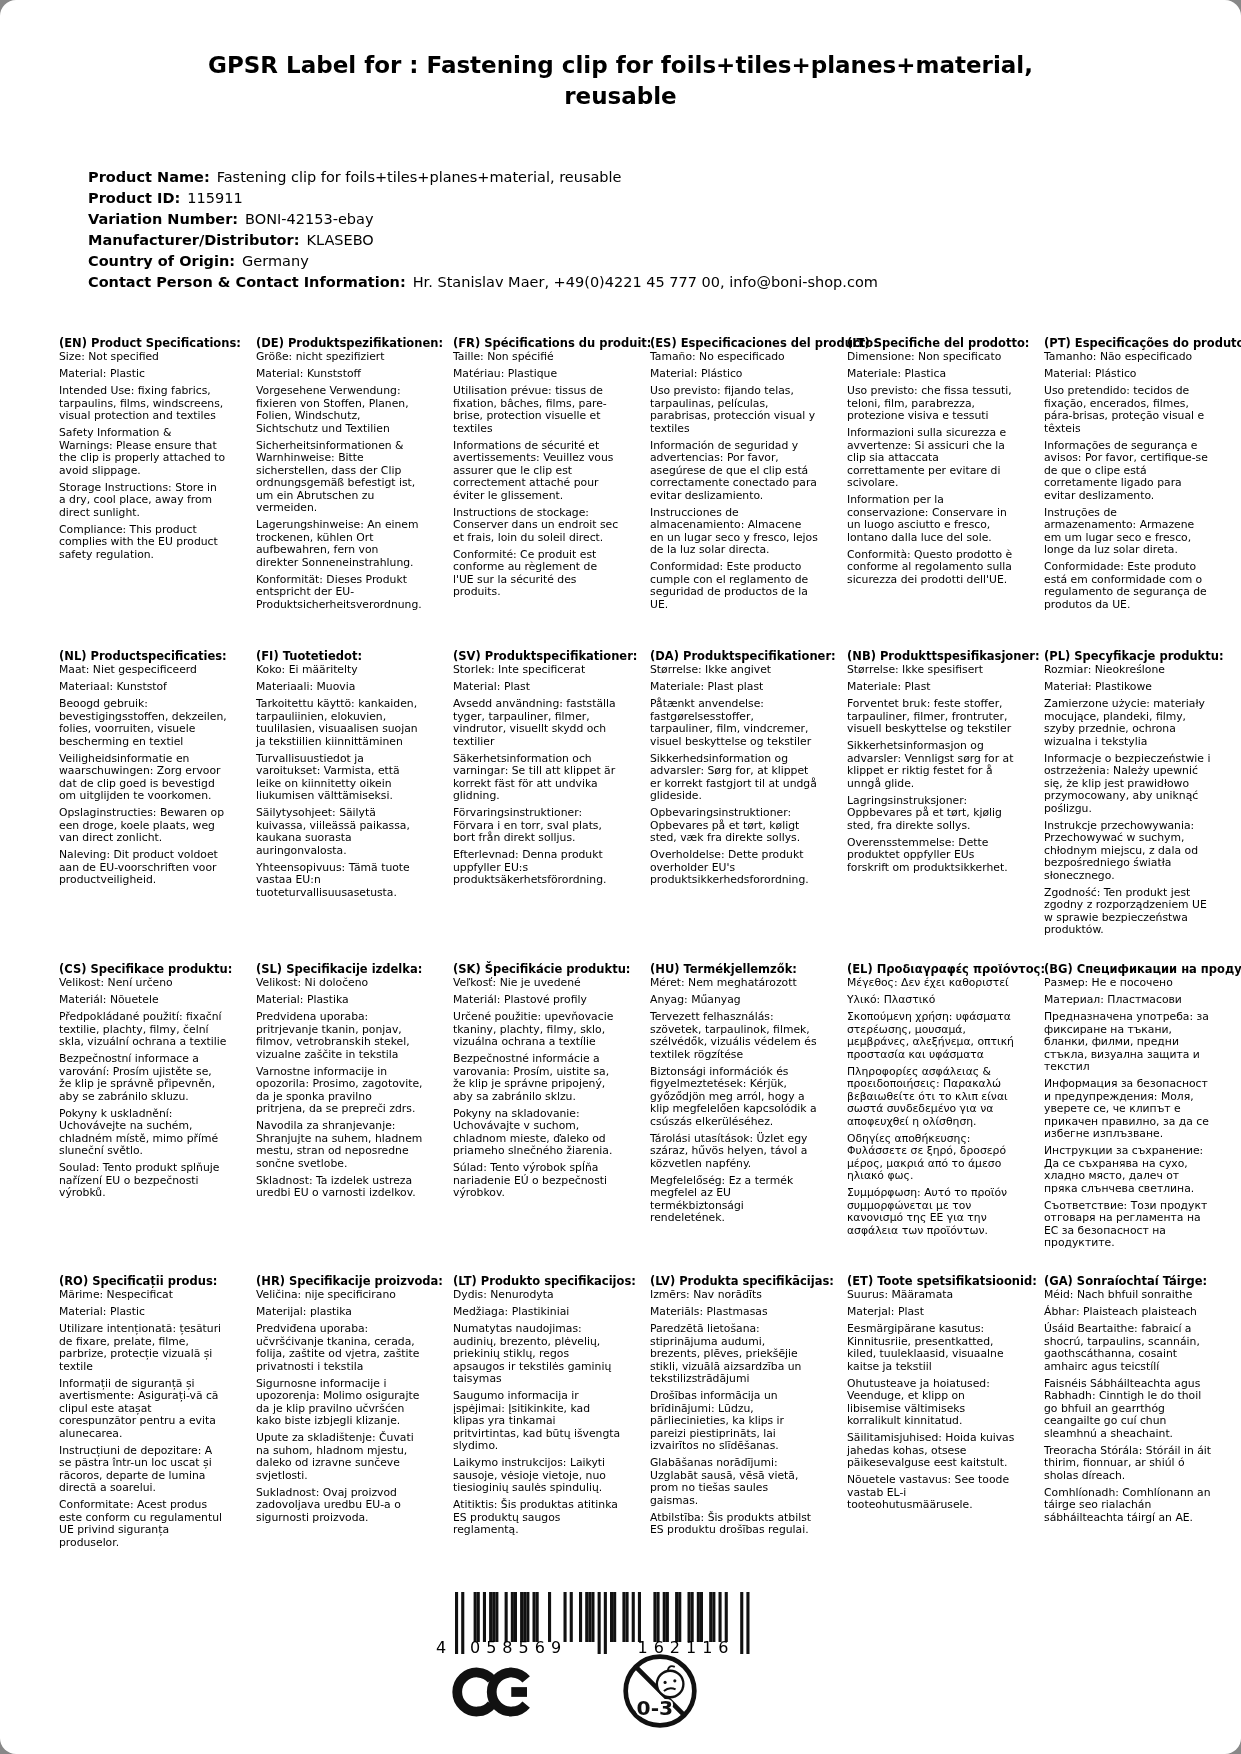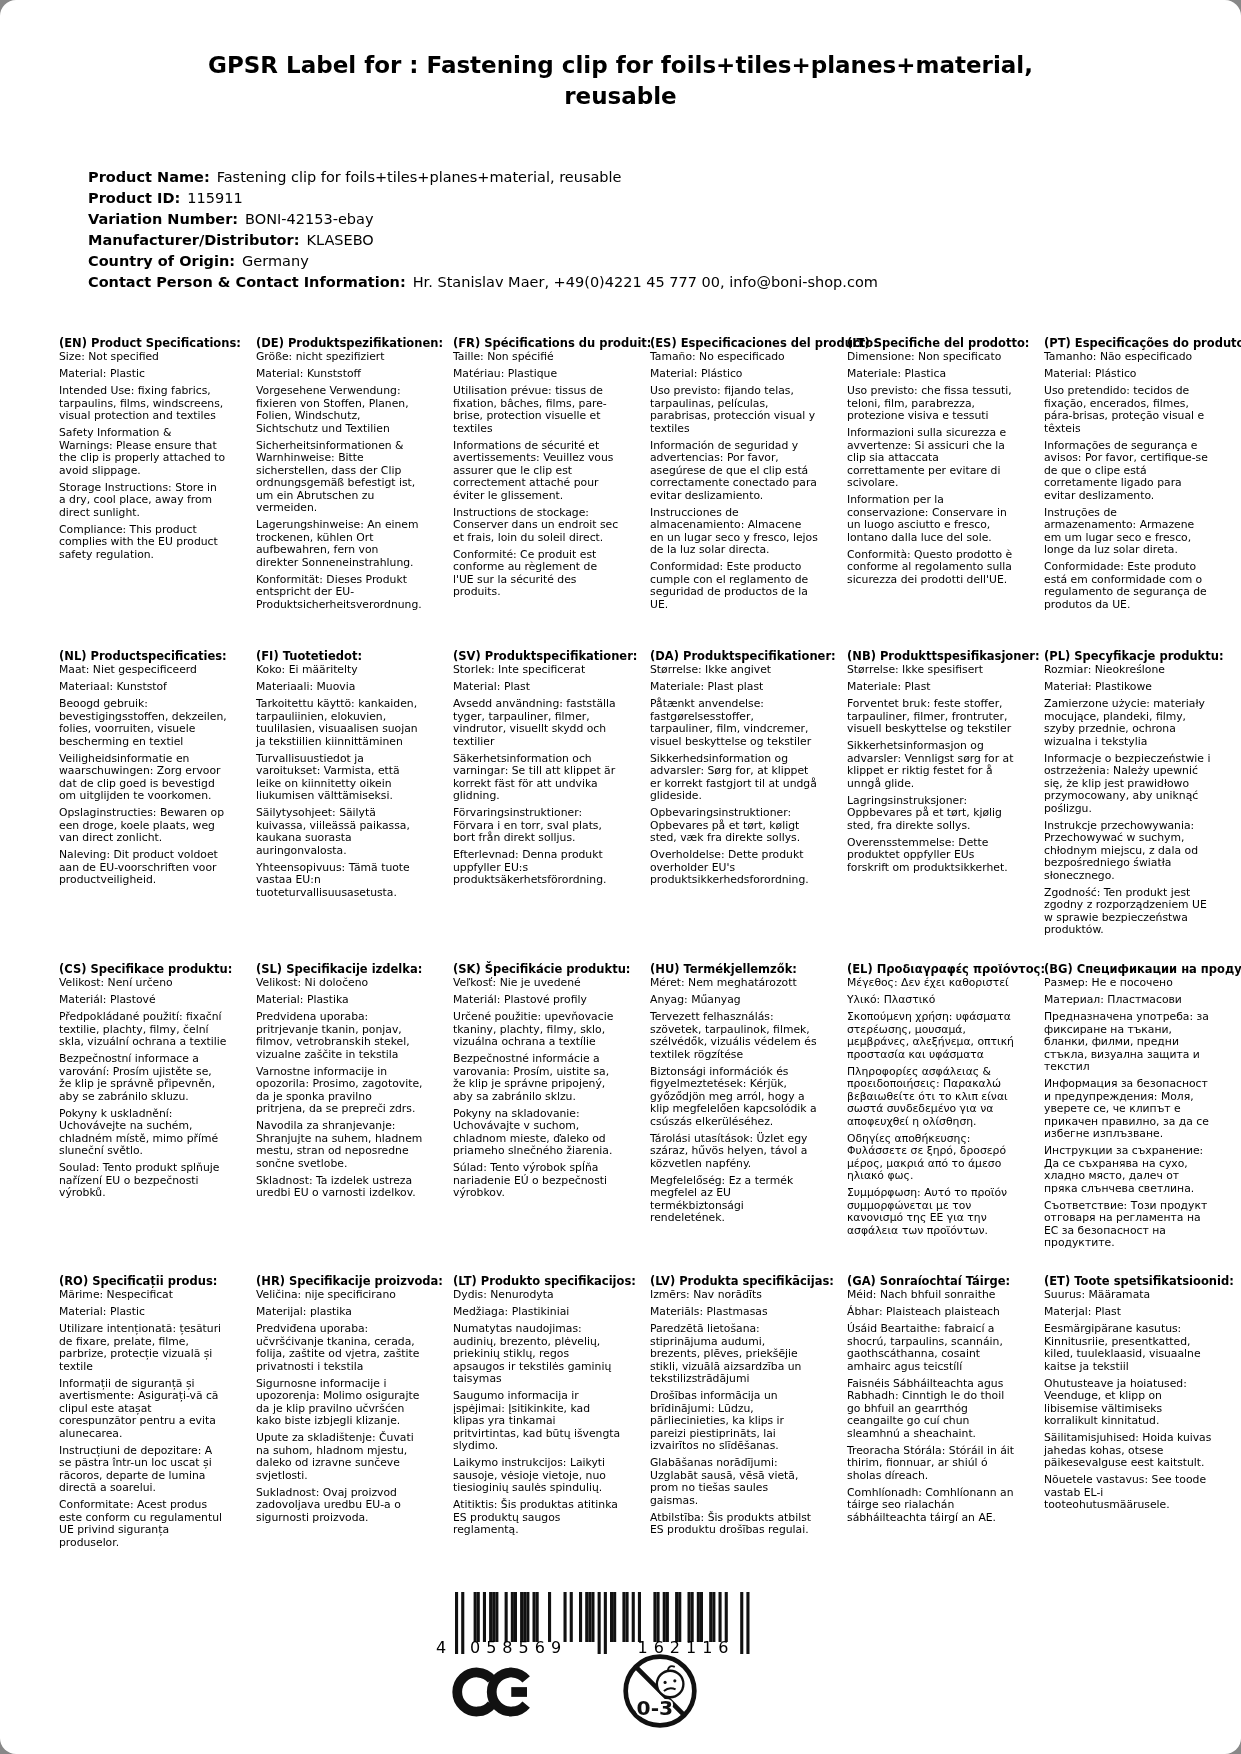--- a/index.html
+++ b/index.html
@@ -146,21 +146,21 @@
         <p class="bp">Rozmiar: Nieokreślone</p>
         <p class="bp">Materiał: Plastikowe</p>
         <p class="bp">Zamierzone użycie: materiały mocujące, plandeki, filmy, szyby przednie, ochrona wizualna i tekstylia</p>
         <p class="bp">Informacje o bezpieczeństwie i ostrzeżenia: Należy upewnić się, że klip jest prawidłowo przymocowany, aby uniknąć poślizgu.</p>
         <p class="bp">Instrukcje przechowywania: Przechowywać w suchym, chłodnym miejscu, z dala od bezpośredniego światła słonecznego.</p>
         <p class="bp">Zgodność: Ten produkt jest zgodny z rozporządzeniem UE w sprawie bezpieczeństwa produktów.</p>
       </div>
       <div class="block">
         <div class="bh">(CS) Specifikace produktu:</div>
         <p class="bp">Velikost: Není určeno</p>
-        <p class="bp">Materiál: Plastové</p>
+        <p class="bp">Materiál: Nõuetele</p>
         <p class="bp">Předpokládané použití: fixační textilie, plachty, filmy, čelní skla, vizuální ochrana a textilie</p>
         <p class="bp">Bezpečnostní informace a varování: Prosím ujistěte se, že klip je správně připevněn, aby se zabránilo skluzu.</p>
         <p class="bp">Pokyny k uskladnění: Uchovávejte na suchém, chladném místě, mimo přímé sluneční světlo.</p>
         <p class="bp">Soulad: Tento produkt splňuje nařízení EU o bezpečnosti výrobků.</p>
       </div>
       <div class="block">
         <div class="bh">(SL) Specifikacije izdelka:</div>
         <p class="bp">Velikost: Ni določeno</p>
         <p class="bp">Material: Plastika</p>
         <p class="bp">Predvidena uporaba: pritrjevanje tkanin, ponjav, filmov, vetrobranskih stekel, vizualne zaščite in tekstila</p>
@@ -234,36 +234,36 @@
       <div class="block">
         <div class="bh">(LV) Produkta specifikācijas:</div>
         <p class="bp">Izmērs: Nav norādīts</p>
         <p class="bp">Materiāls: Plastmasas</p>
         <p class="bp">Paredzētā lietošana: stiprinājuma audumi, brezents, plēves, priekšējie stikli, vizuālā aizsardzība un tekstilizstrādājumi</p>
         <p class="bp">Drošības informācija un brīdinājumi: Lūdzu, pārliecinieties, ka klips ir pareizi piestiprināts, lai izvairītos no slīdēšanas.</p>
         <p class="bp">Glabāšanas norādījumi: Uzglabāt sausā, vēsā vietā, prom no tiešas saules gaismas.</p>
         <p class="bp">Atbilstība: Šis produkts atbilst ES produktu drošības regulai.</p>
       </div>
       <div class="block">
+        <div class="bh">(ET) Toote spetsifikatsioonid:</div>
+        <p class="bp">Suurus: Määramata</p>
+        <p class="bp">Materjal: Plast</p>
+        <p class="bp">Eesmärgipärane kasutus: Kinnitusriie, presentkatted, kiled, tuuleklaasid, visuaalne kaitse ja tekstiil</p>
+        <p class="bp">Ohutusteave ja hoiatused: Veenduge, et klipp on libisemise vältimiseks korralikult kinnitatud.</p>
+        <p class="bp">Säilitamisjuhised: Hoida kuivas jahedas kohas, otsese päikesevalguse eest kaitstult.</p>
+        <p class="bp">Nõuetele vastavus: See toode vastab EL-i tooteohutusmäärusele.</p>
+      </div>
+      <div class="block">
         <div class="bh">(GA) Sonraíochtaí Táirge:</div>
         <p class="bp">Méid: Nach bhfuil sonraithe</p>
         <p class="bp">Ábhar: Plaisteach plaisteach</p>
         <p class="bp">Úsáid Beartaithe: fabraicí a shocrú, tarpaulins, scannáin, gaothscáthanna, cosaint amhairc agus teicstílí</p>
         <p class="bp">Faisnéis Sábháilteachta agus Rabhadh: Cinntigh le do thoil go bhfuil an gearrthóg ceangailte go cuí chun sleamhnú a sheachaint.</p>
         <p class="bp">Treoracha Stórála: Stóráil in áit thirim, fionnuar, ar shiúl ó sholas díreach.</p>
         <p class="bp">Comhlíonadh: Comhlíonann an táirge seo rialachán sábháilteachta táirgí an AE.</p>
-      </div>
-      <div class="block">
-        <div class="bh">(ET) Toote spetsifikatsioonid:</div>
-        <p class="bp">Suurus: Määramata</p>
-        <p class="bp">Materjal: Plast</p>
-        <p class="bp">Eesmärgipärane kasutus: Kinnitusriie, presentkatted, kiled, tuuleklaasid, visuaalne kaitse ja tekstiil</p>
-        <p class="bp">Ohutusteave ja hoiatused: Veenduge, et klipp on libisemise vältimiseks korralikult kinnitatud.</p>
-        <p class="bp">Säilitamisjuhised: Hoida kuivas jahedas kohas, otsese päikesevalguse eest kaitstult.</p>
-        <p class="bp">Nõuetele vastavus: See toode vastab EL-i tooteohutusmäärusele.</p>
       </div>
     </div>
 
   <div class="barcode">
     <svg width="295" height="62" viewBox="0 0 295 62">
         <rect x="0.0" y="0" width="3.1" height="62" fill="#111"></rect>
         <rect x="6.2" y="0" width="3.1" height="62" fill="#111"></rect>
         <rect x="18.6" y="0" width="3.1" height="50" fill="#111"></rect>
         <rect x="21.7" y="0" width="3.1" height="50" fill="#111"></rect>
         <rect x="27.9" y="0" width="3.1" height="50" fill="#111"></rect>

